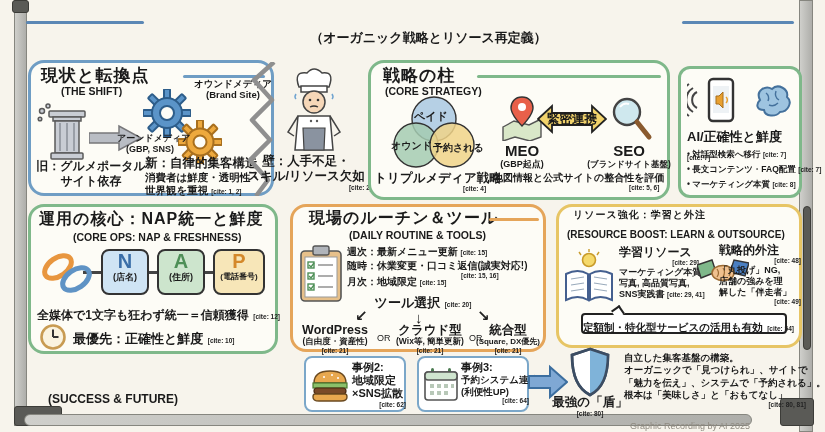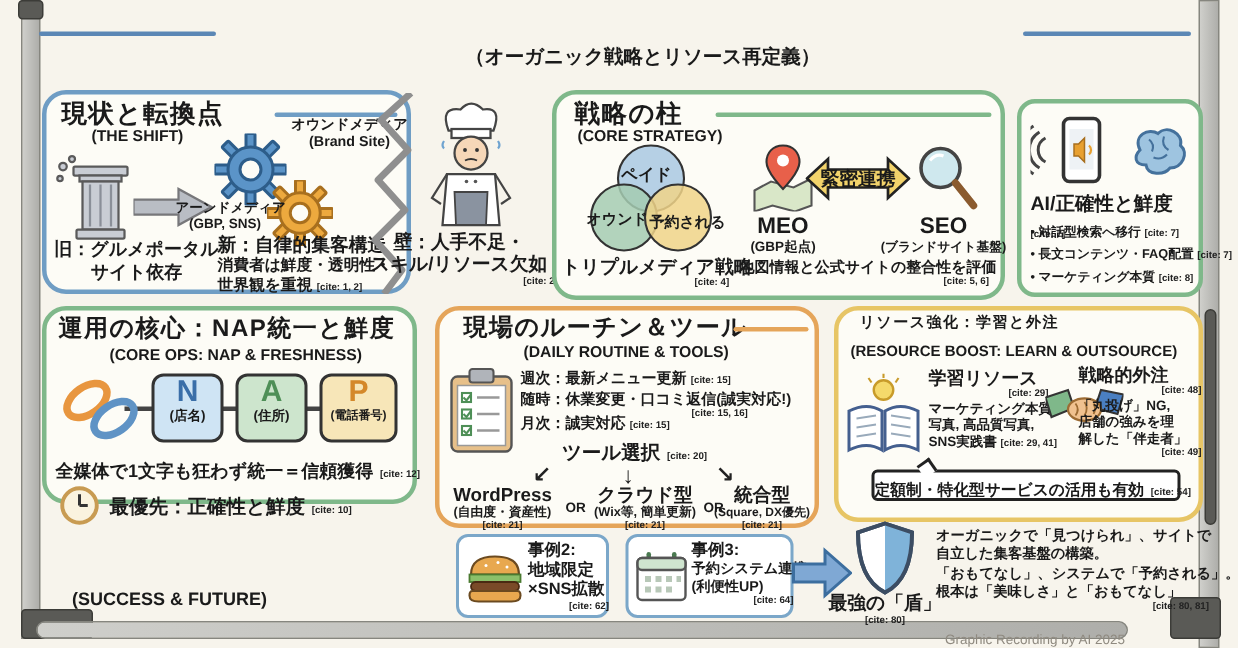--- a/index.html
+++ b/index.html
@@ -10,21 +10,21 @@
   .b{font-weight:bold}
   .sec{position:absolute;border:3px solid;border-radius:16px;background:#fdfcf6}
   .h1{font-weight:bold;font-size:17px;letter-spacing:1px;white-space:nowrap}
   .h2{font-weight:bold;font-size:10.5px;white-space:nowrap}
   .cite{font-size:6.5px;font-weight:bold;color:#222;white-space:nowrap}
   .rule{position:absolute;height:2.5px;border-radius:2px}
   .jp{white-space:nowrap}
   .ctr{text-align:center}
   .frame{position:absolute;background:linear-gradient(90deg,#cfcfcb,#aeaeaa);border:1px solid #86867f}
   .dark{background:#5a5a56;border:1px solid #3c3c38;border-radius:3px;position:absolute}
-  .orlb{font-size:9px;font-weight:bold}
+  .orlb{font-size:9px;font-weight:normal}
   .arrowg{font-size:15px;font-weight:bold;color:#222}
 </style>
 </head>
 <body>
 
 <div class="board">
 
   <div class="frame" style="left:14px;top:0;width:13px;height:426px"></div>
   <div class="dark" style="left:12px;top:0;width:17px;height:13px"></div>
   <div class="frame" style="left:799px;top:0;width:14px;height:432px"></div>
@@ -210,21 +210,21 @@
       <span>長文コンテンツ・FAQ配置</span>
       <span class="cite">[cite: 7]</span>
     </div>
     <div class="abs jp" style="left:6px;top:110px;font-size:8.5px;font-weight:bold">
       <span>•</span>
       <span>マーケティング本質</span>
       <span class="cite">[cite: 8]</span>
     </div>
   </div>
 
-  <div class="sec" style="left:28px;top:204px;width:250px;height:132px;border-color:#7fb88a">
+  <div class="sec" style="left:28px;top:204px;width:250px;height:150px;border-color:#7fb88a">
     <div class="h1 abs jp" style="left:8px;top:2px;font-size:16px">運用の核心：NAP統一と鮮度</div>
     <div class="h2 abs" style="left:42px;top:24px">(CORE OPS: NAP &amp; FRESHNESS)</div>
     <div class="abs" style="left:52px;top:64px;width:180px;height:3px;background:#444"></div>
     <svg class="abs" style="left:4px;top:42px" width="64" height="48" viewBox="0 0 64 48">
       <ellipse cx="23" cy="18" rx="15" ry="9" fill="none" stroke="#e8963f" stroke-width="5" transform="rotate(-35 23 18)"></ellipse>
       <ellipse cx="41" cy="30" rx="15" ry="9" fill="none" stroke="#5f93c5" stroke-width="5" transform="rotate(-35 41 30)"></ellipse>
     </svg>
     <div class="abs ctr" style="left:70px;top:42px;width:48px;height:46px;background:#cfe4f4;border:2px solid #333;border-radius:8px">
       <div class="b" style="font-size:20px;color:#3a6ea8;line-height:1">N</div>
       <div class="b jp" style="font-size:9px">(店名)</div>
@@ -276,21 +276,21 @@
     </svg>
     <div class="abs jp" style="left:54px;top:38px;font-size:10px;font-weight:bold">
       <span>週次：最新メニュー更新</span>
       <span class="cite">[cite: 15]</span>
     </div>
     <div class="abs jp" style="left:54px;top:52px;font-size:10px;font-weight:bold">
       <span>随時：休業変更・口コミ返信(誠実対応!)</span>
     </div>
     <div class="cite abs" style="left:168px;top:65px">[cite: 15, 16]</div>
     <div class="abs jp" style="left:54px;top:68px;font-size:10px;font-weight:bold">
-      <span>月次：誠実対応</span>
+      <span>月次：地域限定</span>
       <span class="cite">[cite: 15]</span>
     </div>
     <div class="abs ctr" style="left:60px;top:86px;width:140px">
       <span class="b jp" style="font-size:13px">ツール選択</span>
       <span class="cite">[cite: 20]</span>
     </div>
     <span class="abs arrowg" style="left:62px;top:100px">↙</span>
     <span class="abs arrowg" style="left:122px;top:102px">↓</span>
     <span class="abs arrowg" style="left:184px;top:100px">↘</span>
 
@@ -417,21 +417,21 @@
     <path d="M22,2 L40,8 C40,29 34,42 22,48 C10,42 4,29 4,8 Z" fill="#fff" stroke="#3c4d63" stroke-width="2.6"></path>
     <path d="M22,2 L40,8 C40,29 34,42 22,48 Z" fill="#7fb3d9"></path>
     <path d="M22,2 L40,8 C40,29 34,42 22,48 C10,42 4,29 4,8 Z" fill="none" stroke="#3c4d63" stroke-width="2.6"></path>
   </svg>
   <div class="abs ctr" style="left:552px;top:396px;width:76px;line-height:1.1">
     <div class="b jp" style="font-size:12.5px">最強の「盾」</div>
     <div class="cite">[cite: 80]</div>
   </div>
 
   <div class="abs" style="left:624px;top:352px;width:182px;line-height:1.3">
+    <div class="b jp" style="font-size:9.5px">自立した集客基盤の構築。</div>
     <div class="b jp" style="font-size:9.5px">オーガニックで「見つけられ」、サイトで</div>
-    <div class="b jp" style="font-size:9.5px">自立した集客基盤の構築。</div>
-    <div class="b jp" style="font-size:9.5px">「おもてなし」、システムで「予約される」。</div>
+    <div class="b jp" style="font-size:9.5px">「魅力を伝え」、システムで「予約される」。</div>
     <div class="b jp" style="font-size:9.5px">根本は「美味しさ」と「おもてなし」</div>
     <div class="cite" style="text-align:right">[cite: 80, 81]</div>
   </div>
 
   <div class="abs" style="left:630px;top:421px;width:160px;font-size:9px;color:#8f8a80;white-space:nowrap">Graphic Recording by AI 2025</div>
 </div>
 
 </body></html>

